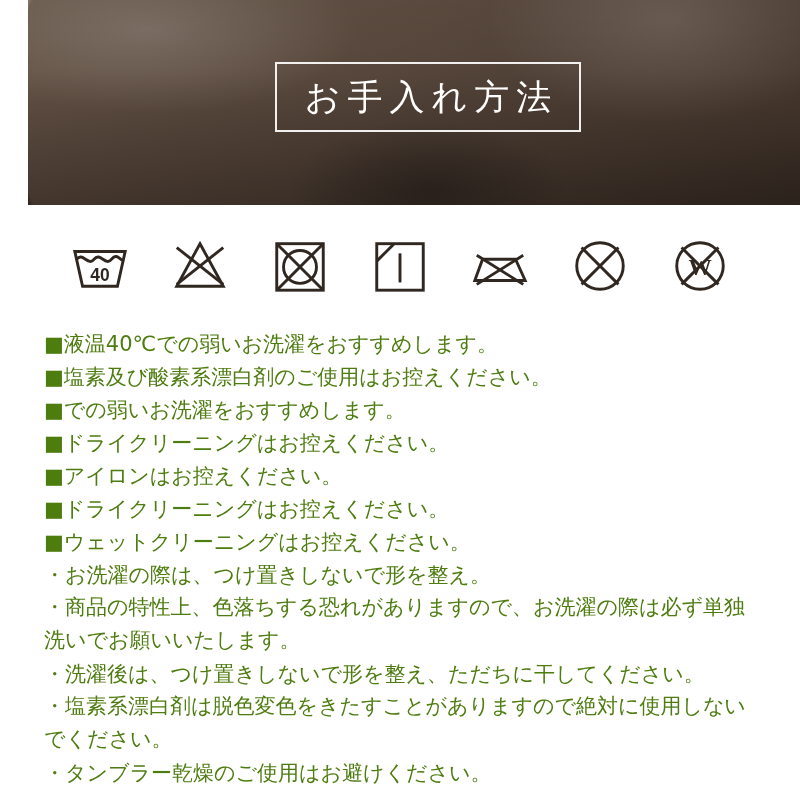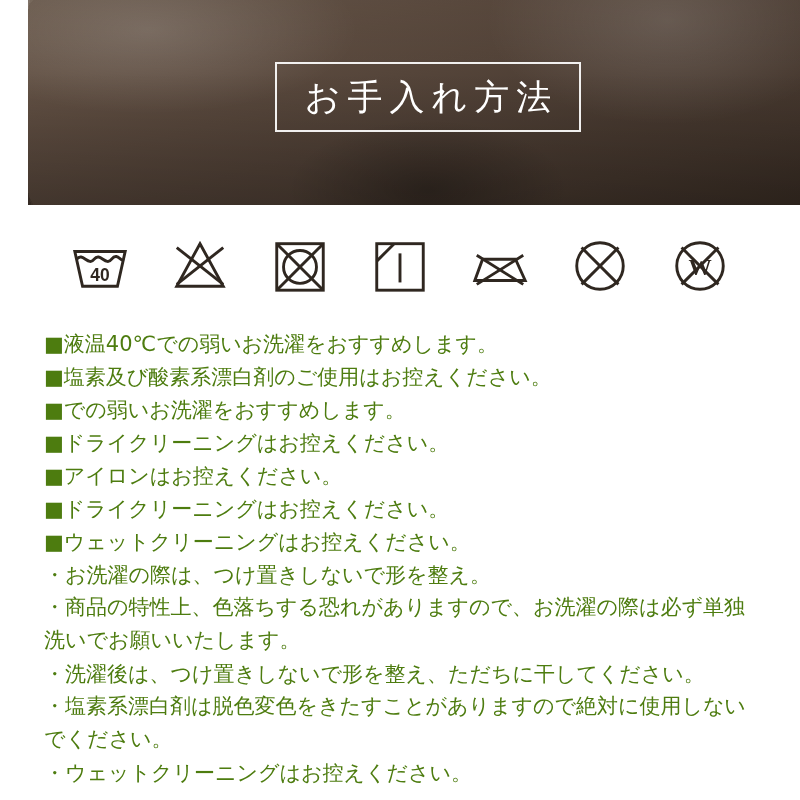--- a/index.html
+++ b/index.html
@@ -179,16 +179,16 @@
     <div class="line">■塩素及び酸素系漂白剤のご使用はお控えください。</div>
     <div class="line">■での弱いお洗濯をおすすめします。</div>
     <div class="line">■ドライクリーニングはお控えください。</div>
     <div class="line">■アイロンはお控えください。</div>
     <div class="line">■ドライクリーニングはお控えください。</div>
     <div class="line">■ウェットクリーニングはお控えください。</div>
     <div class="line">・お洗濯の際は、つけ置きしないで形を整え。</div>
     <div class="line wrap">・商品の特性上、色落ちする恐れがありますので、お洗濯の際は必ず単独洗いでお願いいたします。</div>
     <div class="line">・洗濯後は、つけ置きしないで形を整え、ただちに干してください。</div>
     <div class="line wrap">・塩素系漂白剤は脱色変色をきたすことがありますので絶対に使用しないでください。</div>
-    <div class="line">・ウェットクリーニングはお控えください。</div>
+    <div class="line">・タンブラー乾燥のご使用はお避けください。</div>
   </div>
 
 </div>
 
 </body></html>

